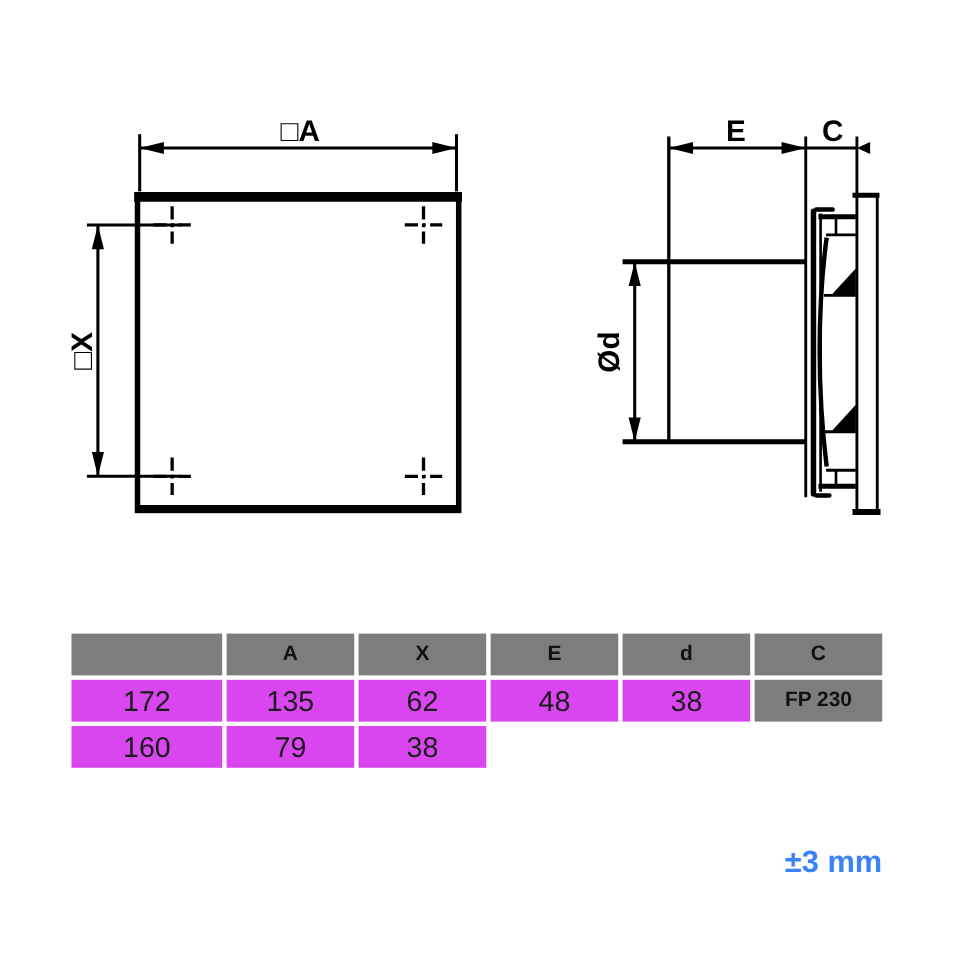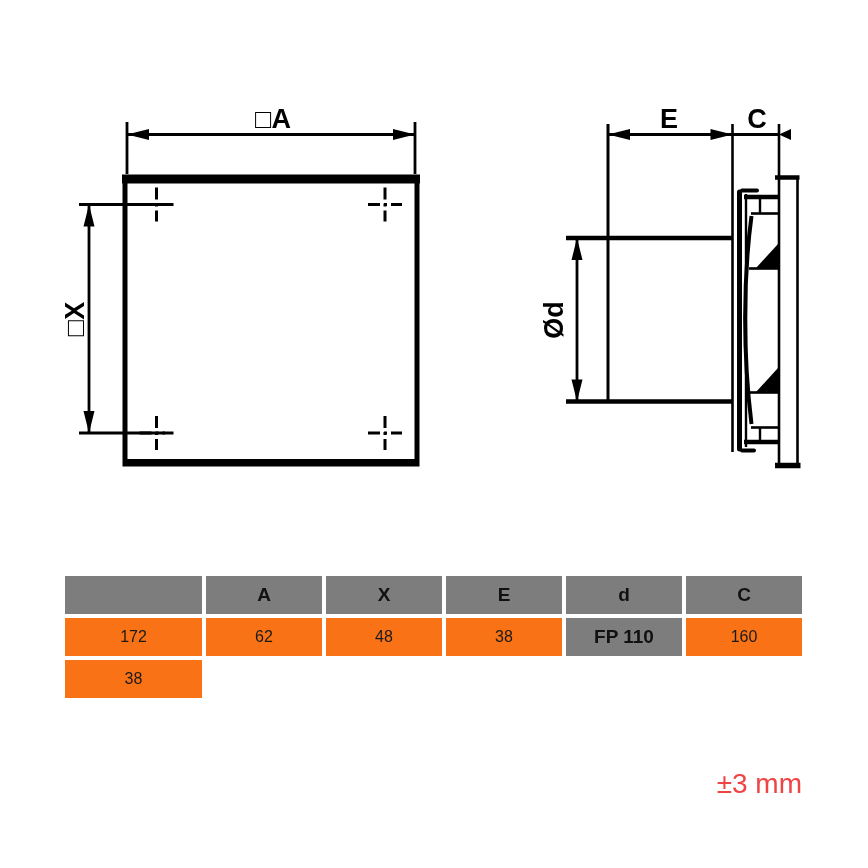--- a/index.html
+++ b/index.html
@@ -26,36 +26,37 @@
     width: 737px;
     display: grid;
     grid-template-columns: 137px repeat(5, 1fr);
     grid-auto-rows: 38px;
     gap: 4px;
   }
   .cell {
     display: flex;
     align-items: center;
     justify-content: center;
-    font-size: 16px;
+    font-size: 26px;
     color: #1a1a1a;
-    background: #f97316;
+    background: #d946ef;
   }
   .cell.dark {
     background: #7d7d7d;
     font-weight: bold;
     font-size: 19px;
     color: #111111;
   }
   .tolerance {
     position: absolute;
     top: 768px;
     right: 66px;
     font-size: 28px;
-    color: #ef4444;
+    color: #3b82f6;
+    font-weight: bold;
   }
 </style>
 </head>
 <body>
 
 <div class="canvas">
 
   <svg class="drawing" width="868" height="868" viewBox="0 0 868 868">
 
     <g stroke="#000" fill="none">
@@ -156,24 +157,26 @@
 
   <div class="dim-table">
     <div class="cell dark"></div>
     <div class="cell dark">A</div>
     <div class="cell dark">X</div>
     <div class="cell dark">E</div>
     <div class="cell dark">d</div>
     <div class="cell dark">C</div>
 
     <div class="cell">172</div>
+    <div class="cell">135</div>
     <div class="cell">62</div>
     <div class="cell">48</div>
     <div class="cell">38</div>
 
-    <div class="cell dark">FP 110</div>
+    <div class="cell dark">FP 230</div>
     <div class="cell">160</div>
+    <div class="cell">79</div>
     <div class="cell">38</div>
   </div>
 
   <div class="tolerance">±3 mm</div>
 
 </div>
 
 </body></html>

